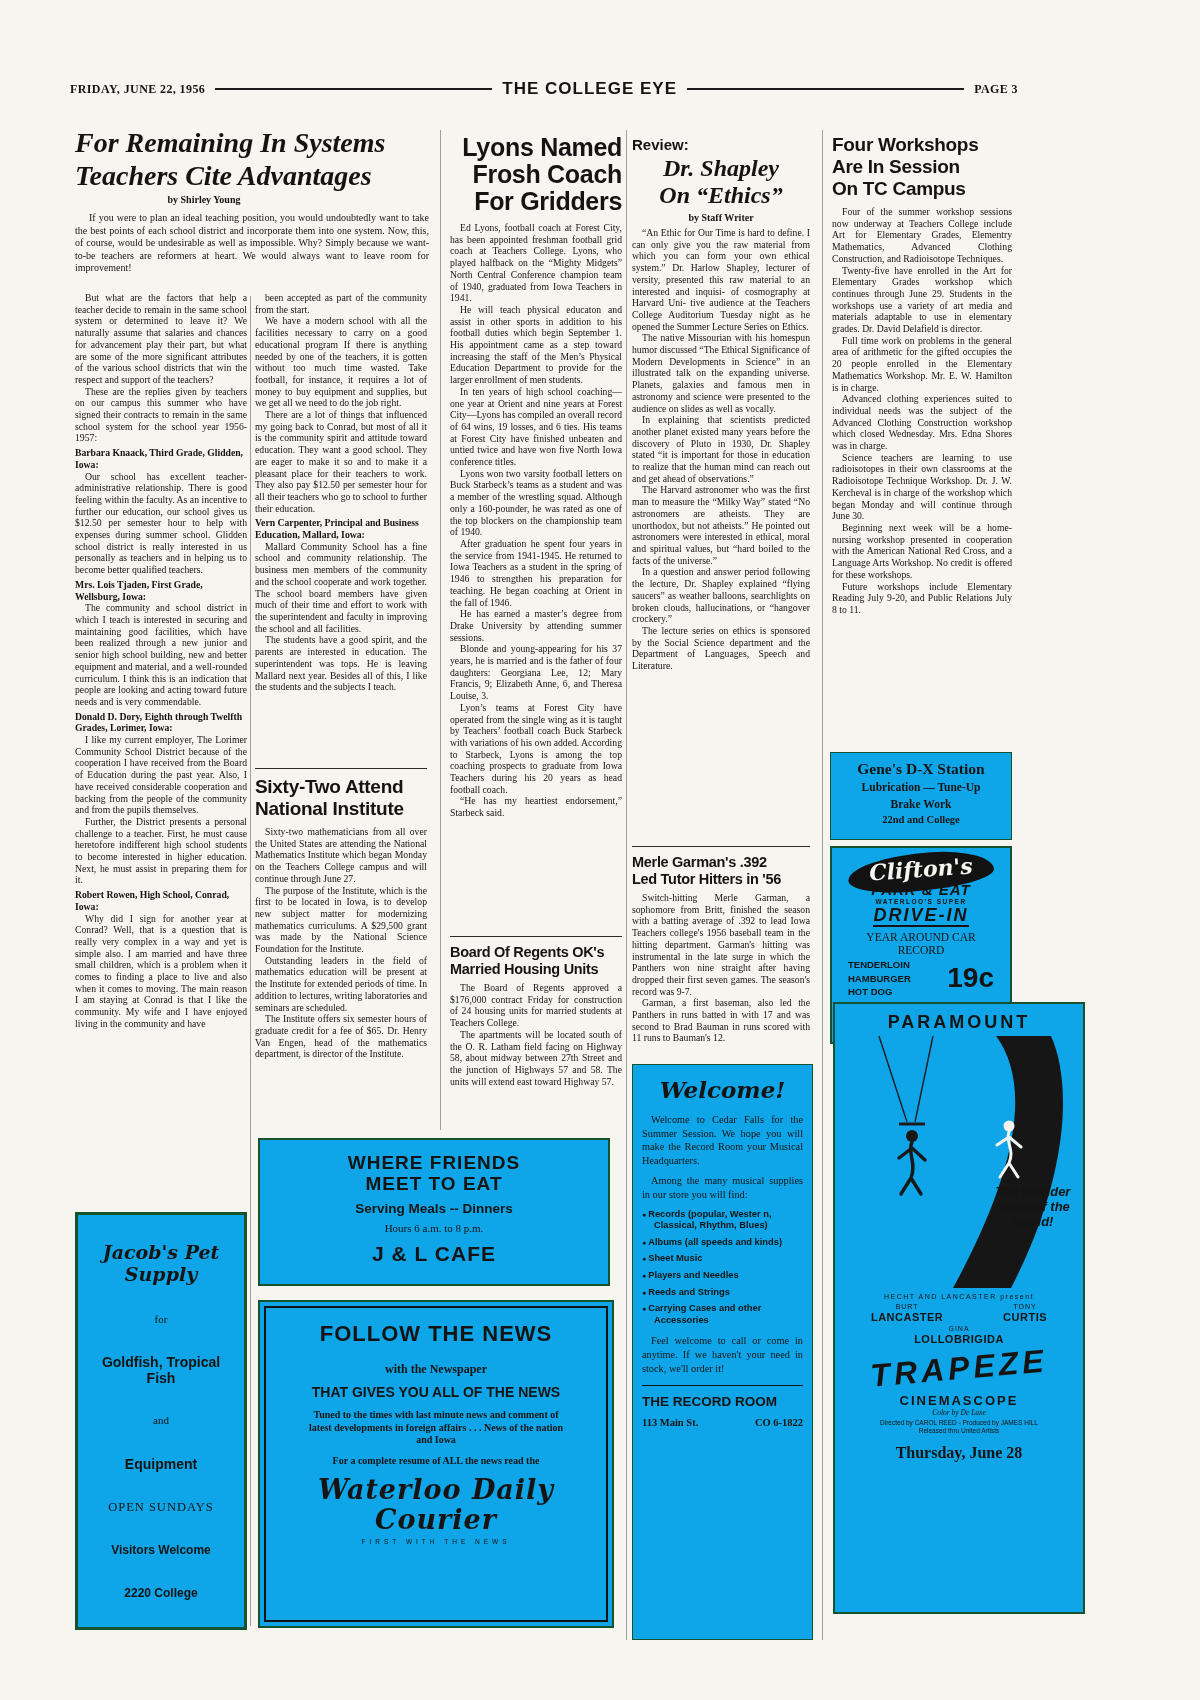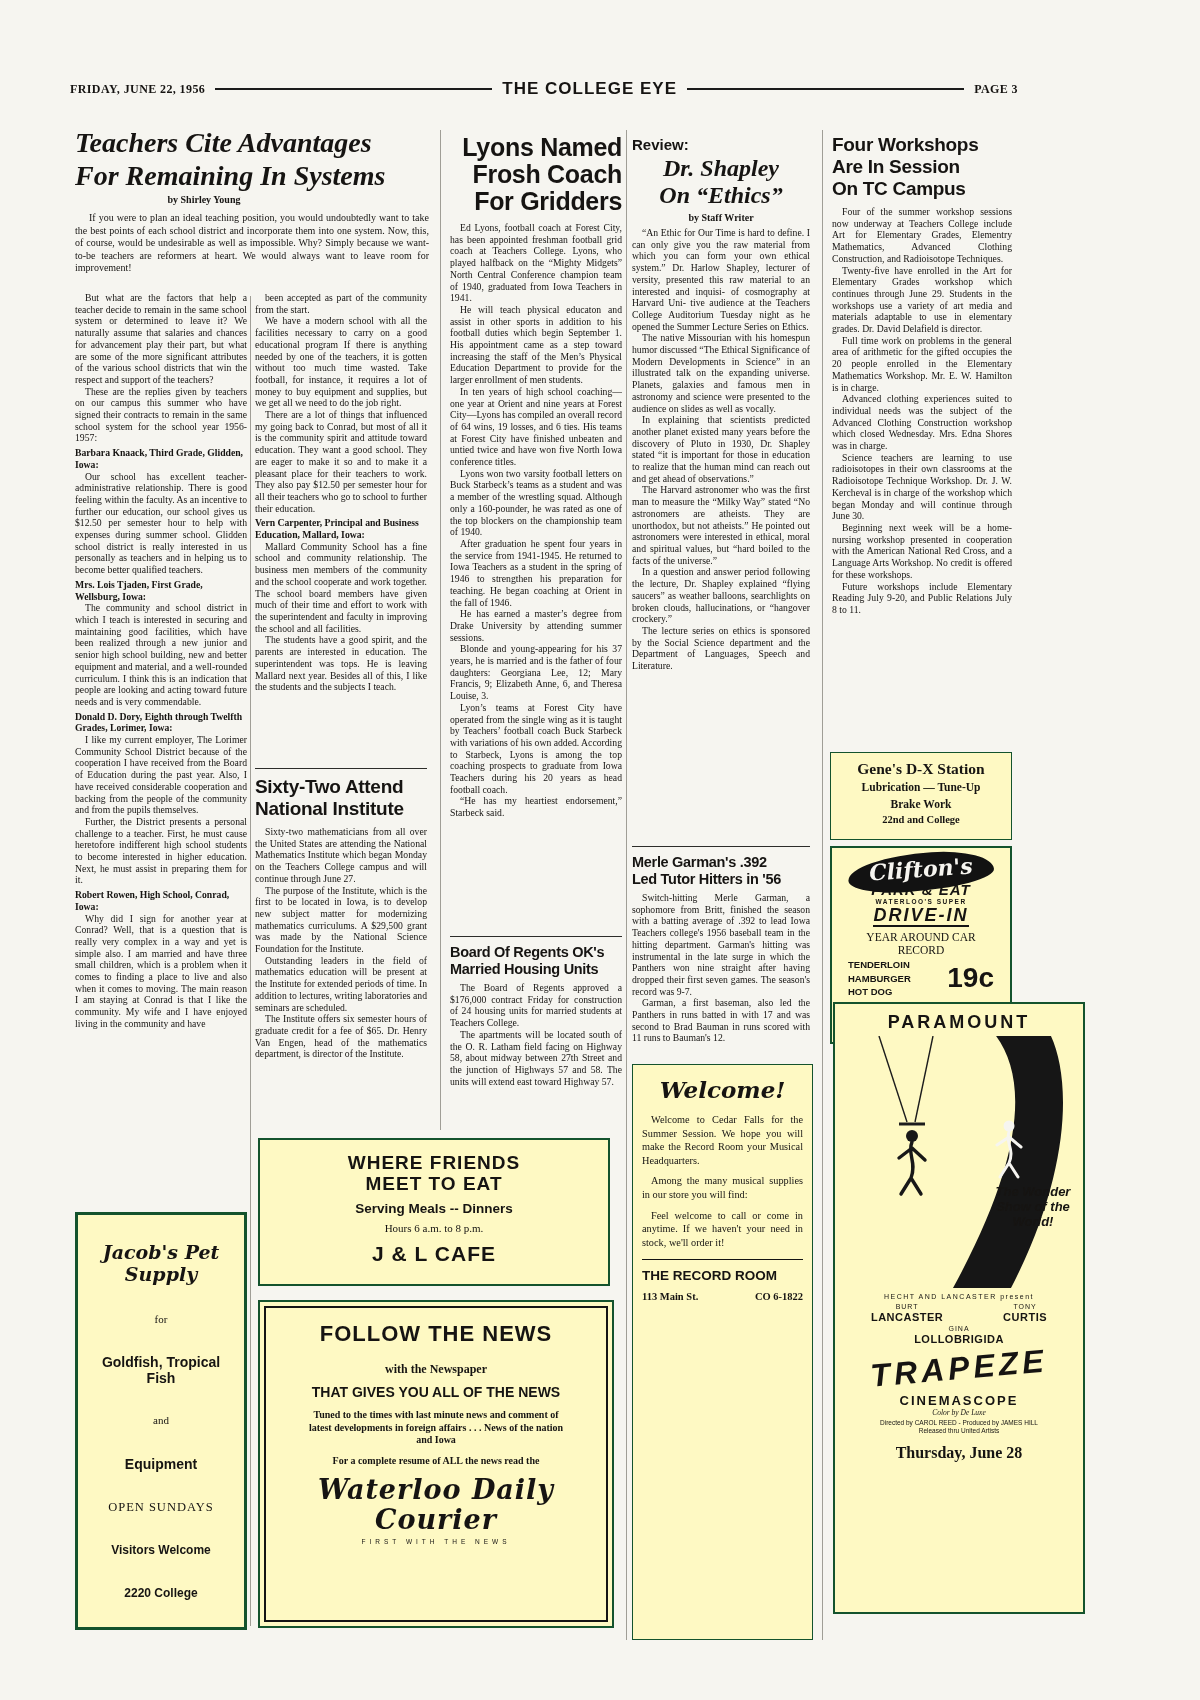--- a/index.html
+++ b/index.html
@@ -48,21 +48,21 @@
   #rule-institute { left:255px; top:768px; width:172px; }
   #rule-regents { left:450px; top:936px; width:172px; }
   #rule-garman { left:632px; top:846px; width:178px; }
   .vrule { position:absolute; width:1px; background:#a09e96; }
   #v1 { left:250px; top:296px; height:1330px; }
   #v2 { left:440px; top:130px; height:1000px; }
   #v3 { left:626px; top:130px; height:1510px; }
   #v4 { left:822px; top:130px; height:1510px; }
 
   
-  .ad { border:3px solid #14532d; background:#fef9c3; }
+  .ad { border:3px solid #14532d; background:#0ea5e9; }
 
   
   #ad-jacobs { left:75px; top:1212px; width:172px; height:418px; display:flex; flex-direction:column;
                justify-content:space-between; align-items:center; padding:26px 8px; text-align:center; }
   .jacobs-name { font:bold italic 19px/22px "DejaVu Serif", serif;text-align:center; }
   .small-word { font:11px/13px "Liberation Serif", serif; }
   .jacobs-item { font:800 14px/16px "Liberation Sans", sans-serif; }
   .jacobs-open { font:12.5px/15px "Liberation Serif", serif; letter-spacing:1px; }
   .jacobs-foot { font:bold 12px/15px "Liberation Sans", sans-serif; }
 
@@ -148,22 +148,22 @@
 
   <div class="vrule" id="v1"></div>
   <div class="vrule" id="v2"></div>
   <div class="vrule" id="v3"></div>
   <div class="vrule" id="v4"></div>
   <div class="hrule" id="rule-institute"></div>
   <div class="hrule" id="rule-regents"></div>
   <div class="hrule" id="rule-garman"></div>
 
   <div class="block head-serif" id="teachers-headline">
+    <div>For Remaining In Systems</div>
     <div>Teachers Cite Advantages</div>
-    <div>For Remaining In Systems</div>
   </div>
   <div class="block byline" id="teachers-byline">by Shirley Young</div>
   <div class="block" id="teachers-intro">If you were to plan an ideal teaching position, you would undoubtedly want to take the best points of each school district and incorporate them into one system. Now, this, of course, would be undesirable as well as impossible. Why? Simply because we want-to-be teachers are reformers at heart. We would always want to leave room for improvement!</div>
   <div class="block" id="colA">
       <p class="para">But what are the factors that help a teacher decide to remain in the same school system or determined to leave it? We naturally assume that salaries and chances for advancement play their part, but what are some of the more significant attributes of the various school districts that win the respect and support of the teachers?</p>
       <p class="para">These are the replies given by teachers on our campus this summer who have signed their contracts to remain in the same school system for the school year 1956-1957:</p>
       <p class="subhead">Barbara Knaack, Third Grade, Glidden, Iowa:</p>
       <p class="para">Our school has excellent teacher-administrative relationship. There is good feeling within the faculty. As an incentive to further our education, our school gives us $12.50 per semester hour to help with expenses during summer school. Glidden school district is really interested in us personally as teachers and in helping us to become better qualified teachers.</p>
       <p class="subhead">Mrs. Lois Tjaden, First Grade, Wellsburg, Iowa:</p>
       <p class="para">The community and school district in which I teach is interested in securing and maintaining good facilities, which have been realized through a new junior and senior high school building, new and better equipment and material, and a well-rounded curriculum. I think this is an indication that people are looking and acting toward future needs and is very commendable.</p>
@@ -298,20 +298,28 @@
       <div class="courier-lead">For a complete resume of ALL the news read the</div>
       <div class="courier-name">Waterloo Daily Courier</div>
       <div class="courier-tag">FIRST WITH THE NEWS</div>
     </div>
   </div>
 
   <div class="block ad" id="ad-record">
     <div class="rr-title">Welcome!</div>
     <div class="rr-para">Welcome to Cedar Falls for the Summer Session. We hope you will make the Record Room your Musical Headquarters.</div>
     <div class="rr-para">Among the many musical supplies in our store you will find:</div>
+    <div class="rr-bullets">
+        <p class="bullet">Records (popular, Wester n, Classical, Rhythm, Blues)</p>
+        <p class="bullet">Albums (all speeds and kinds)</p>
+        <p class="bullet">Sheet Music</p>
+        <p class="bullet">Players and Needles</p>
+        <p class="bullet">Reeds and Strings</p>
+        <p class="bullet">Carrying Cases and other Accessories</p>
+      </div>
     <div class="rr-para">Feel welcome to call or come in anytime. If we haven't your need in stock, we'll order it!</div>
     <div class="rr-foot">
       <div class="rr-name">THE RECORD ROOM</div>
       <div class="rr-addr-row">
         <span>113 Main St.</span>
         <span>CO 6-1822</span>
       </div>
     </div>
   </div>
 

